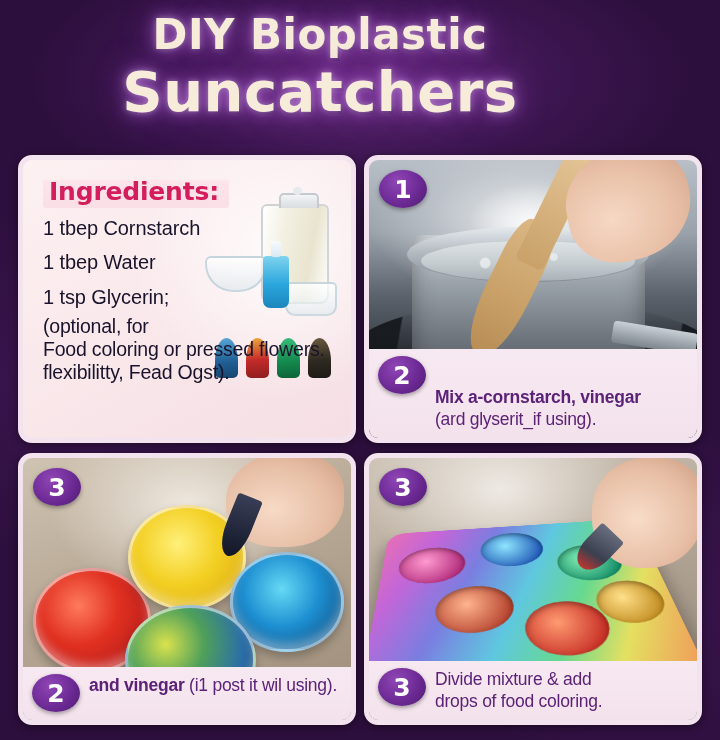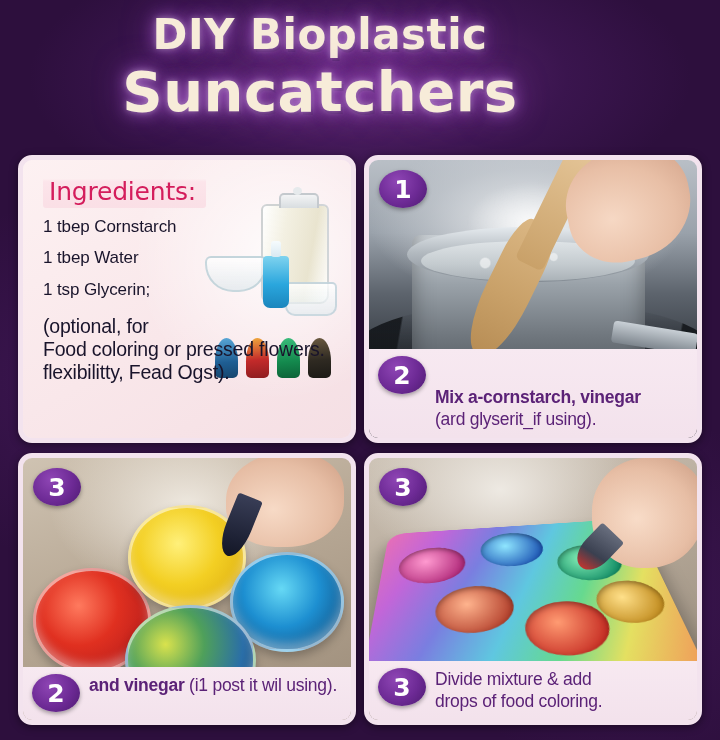--- a/index.html
+++ b/index.html
@@ -58,39 +58,39 @@
   .ing-card {
     width: 100%; height: 100%;
     background:
       radial-gradient(circle at 78% 34%, rgba(255,255,255,0.85) 0%, rgba(255,255,255,0) 46%),
       linear-gradient(150deg, #fdf1f2 0%, #f9e7ea 55%, #f5dfe4 100%);
     padding: 16px 18px 10px 20px;
     position: relative;
   }
   .ing-head {
     display: inline-block;
-    font-size: 25px; font-weight: 400;
+    font-size: 25px; font-weight: 700;
     color: #d41d5c;
     background: linear-gradient(180deg, rgba(255,255,255,0.0) 8%, rgba(252,228,234,0.95) 18%, rgba(250,222,229,0.9) 88%);
     padding: 1px 10px 2px 6px;
     border-radius: 3px;
     letter-spacing: -0.2px;
     font-family: "DejaVu Sans", sans-serif;
     margin-bottom: 10px;
   }
   .ing-list { position: relative; z-index: 3; }
   .ing-line {
-    font-size: 17px;
+    font-size: 20px;
     color: #19142b;
     line-height: 1.02;
     margin-bottom: 14px;
     letter-spacing: -0.1px;
     white-space: nowrap;
   }
-  .ing-line.tight { margin-bottom: 17px; }
+  .ing-line.tight { margin-bottom: 8px; }
   .ing-sub {
     font-size: 19.5px;
     color: #19142b;
     line-height: 1.18;
     letter-spacing: -0.2px;
   }
 
   
   .ing-photo { position: absolute; z-index: 1; }
   .jar {

